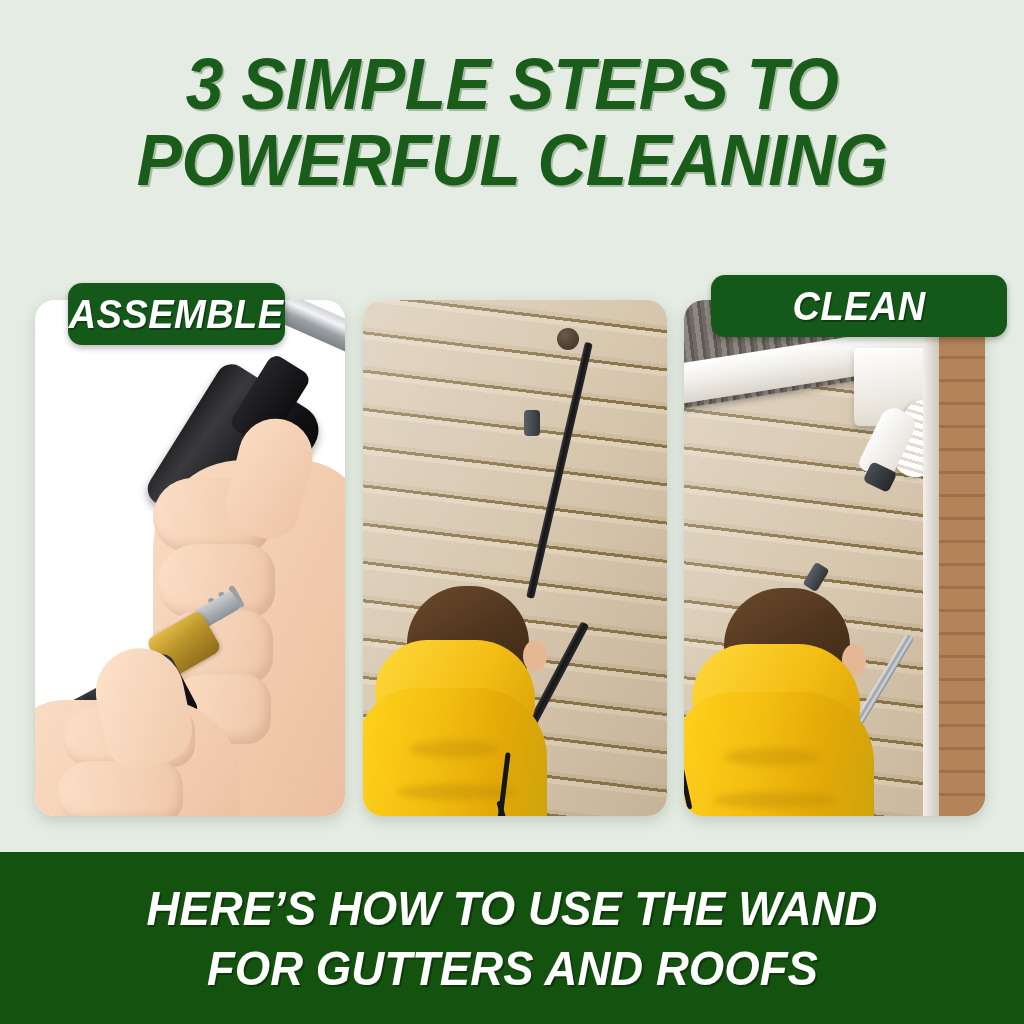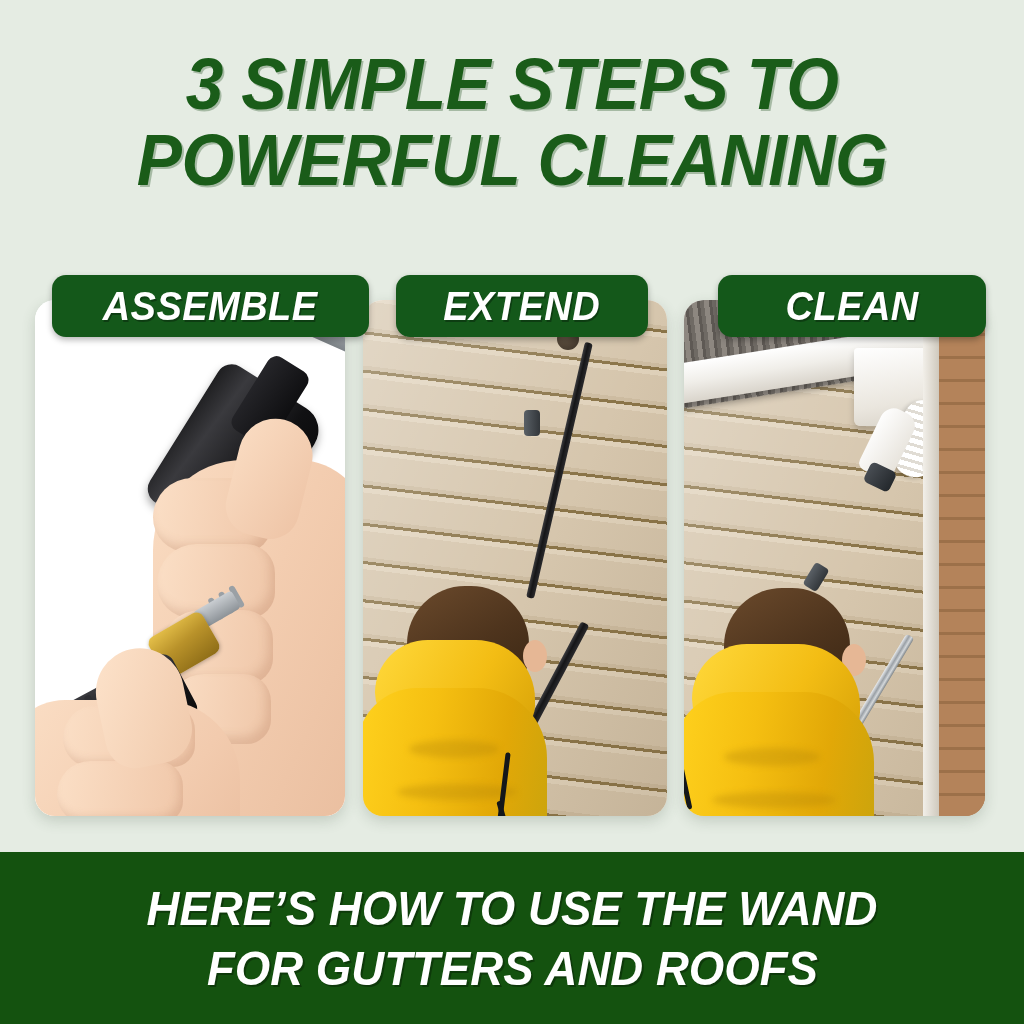--- a/index.html
+++ b/index.html
@@ -44,23 +44,23 @@
     position:absolute; top:275px; height:62px;
     background:#14581a;
     border-radius:14px;
     display:flex; align-items:center; justify-content:center;
     color:#fff; font-weight:bold; font-size:40px;
     letter-spacing:0.5px;
     box-shadow:0 3px 6px rgba(0,0,0,0.28);
     text-shadow:1.5px 1.5px 0 rgba(0,0,0,0.30);
     z-index:9;
   }
-  .b1 { left:52px;  width:317px; }
+  .b1 { left:68px;  width:217px;margin-top:8px; }
   .b2 { left:396px; width:252px; }
-  .b3 { left:711px; width:268px;margin-left:7px; }
+  .b3 { left:711px; width:296px; }
   .badge span { transform:scaleX(0.95); display:block; }
 
   
   .footer {
     position:absolute; left:0; bottom:0; width:1024px; height:172px;
     background:#14520f;
     display:flex; flex-direction:column;
     align-items:center; justify-content:center;
     color:#fff; font-weight:bold;
     font-size:49px; line-height:60px;
@@ -432,23 +432,20 @@
         <div class="jacket-fold" style="left:40px; top:448px; width:96px; height:18px;"></div>
         <div class="jacket-fold" style="left:28px; top:492px; width:124px; height:16px;"></div>
         <div class="hose" style="left:-4px; top:438px; width:5px; height:72px; transform:rotate(-12deg);"></div>
       </div>
     </div>
   </div>
 
   <div class="badge b1">
     <span>ASSEMBLE</span>
   </div>
-  <div class="badge b2">
-    <span>EXTEND</span>
-  </div>
   <div class="badge b3">
     <span>CLEAN</span>
   </div>
 
   <div class="footer">
     <span>HERE’S HOW TO USE THE WAND</span>
     <span>FOR GUTTERS AND ROOFS</span>
   </div>
 
 </div>

